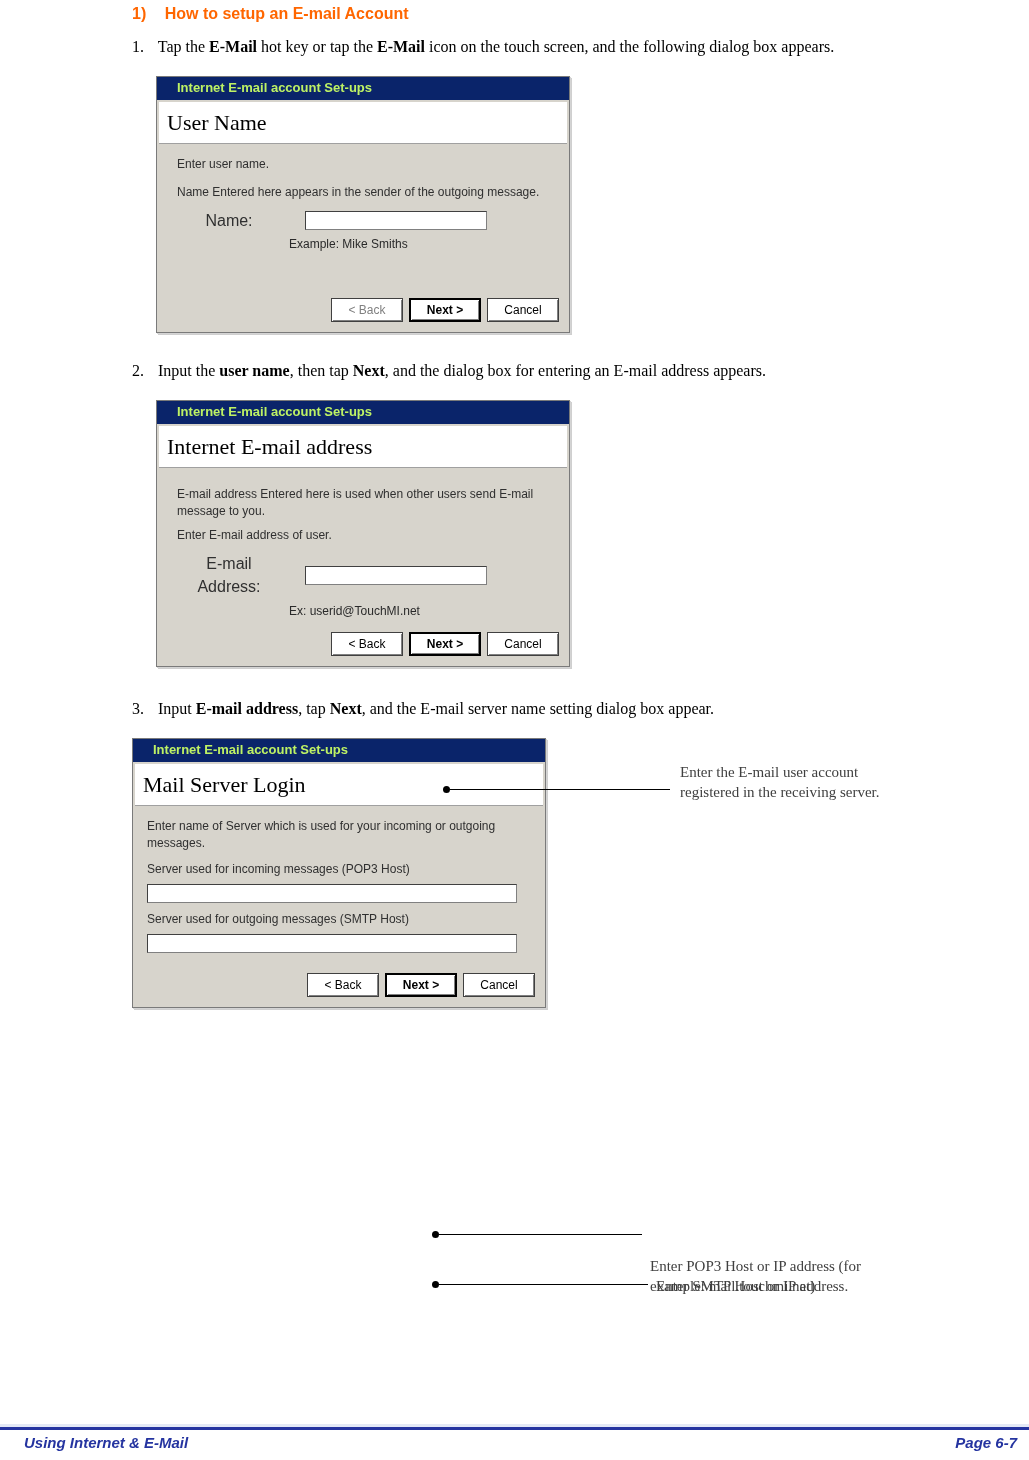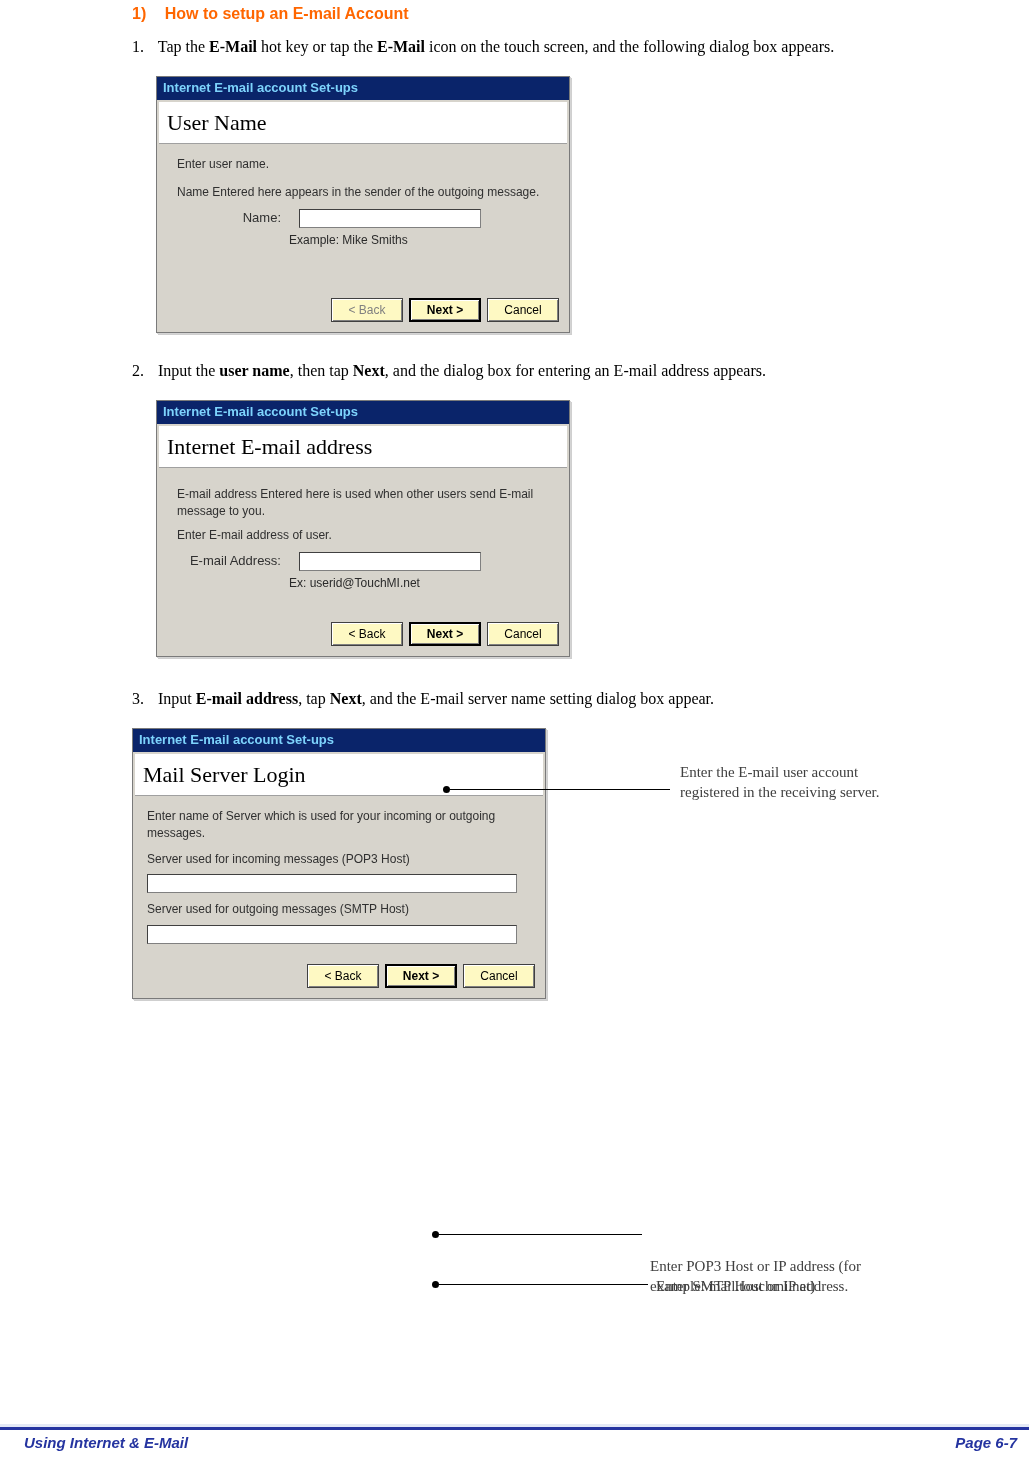--- a/index.html
+++ b/index.html
@@ -51,42 +51,42 @@
     border: 1px solid #7a7a7a;
     box-shadow: 1px 1px 0 #d4d4d4, 2px 2px 0 #cfcfcf;
     background: #d7d4cc;
     font-family: Tahoma, Arial, sans-serif;
     font-size: 12px;
     color: #000000;
     margin: 0 0 10px 24px;
   }
   .dlg-title {
     background: #0a246a;
-    color: #7dd3fc;
-    padding: 2px 6px;
+    color: #bef264;
+    padding: 2px 20px;
     font-weight: 700;
     font-size: 13px;
   }
   .dlg-heading {
     background: #ffffff;
     border-top: 1px solid #ffffff;
     border-bottom: 1px solid #a0a0a0;
     font-family: "Times New Roman", Times, serif;
     font-size: 22px;
     padding: 4px 8px;
     margin: 2px;
   }
   .dlg-body {
     padding: 10px 14px 6px 20px;
     min-height: 130px;
     color: #303030;
   }
   .dlgline { margin-bottom: 6px; }
   .dlg-row { display:flex; align-items:center; margin-top:8px;}
-  .dlg-label { width: 104px; text-align: right; padding-right: 18px; font-size:13px;}
+  .dlg-label { width: 104px; text-align: center; padding-right: 24px; font-size:16px;}
   .dlg-input-wrap { position: relative; }
   .dlg-input {
     width: 182px;
     height: 19px;
     border: 1px solid #808080;
     border-top-color: #404040;
     border-left-color: #404040;
     background: #ffffff;
     box-sizing: border-box;
     font-size: 12px;
@@ -96,21 +96,21 @@
   .dlg-buttons {
     display:flex;
     justify-content:flex-end;
     padding: 6px 10px 10px 10px;
     gap: 6px;
   }
   .dlg-btn {
     min-width: 72px;
     height: 24px;
     border: 1px solid #404040;
-    background: #fef9c3;
+    background: #ffffff;
     box-shadow: inset 1px 1px 0 #ffffff, inset -1px -1px 0 #808080;
     font-family: Tahoma, Arial, sans-serif;
     font-size: 12px;
     padding: 0 8px;
   }
   .dlg-btn.disabled { color: #808080; }
   .dlg-btn.default {
     border: 2px solid #000000;
     box-shadow: inset 1px 1px 0 #ffffff, inset -1px -1px 0 #808080;
     font-weight: 700;

